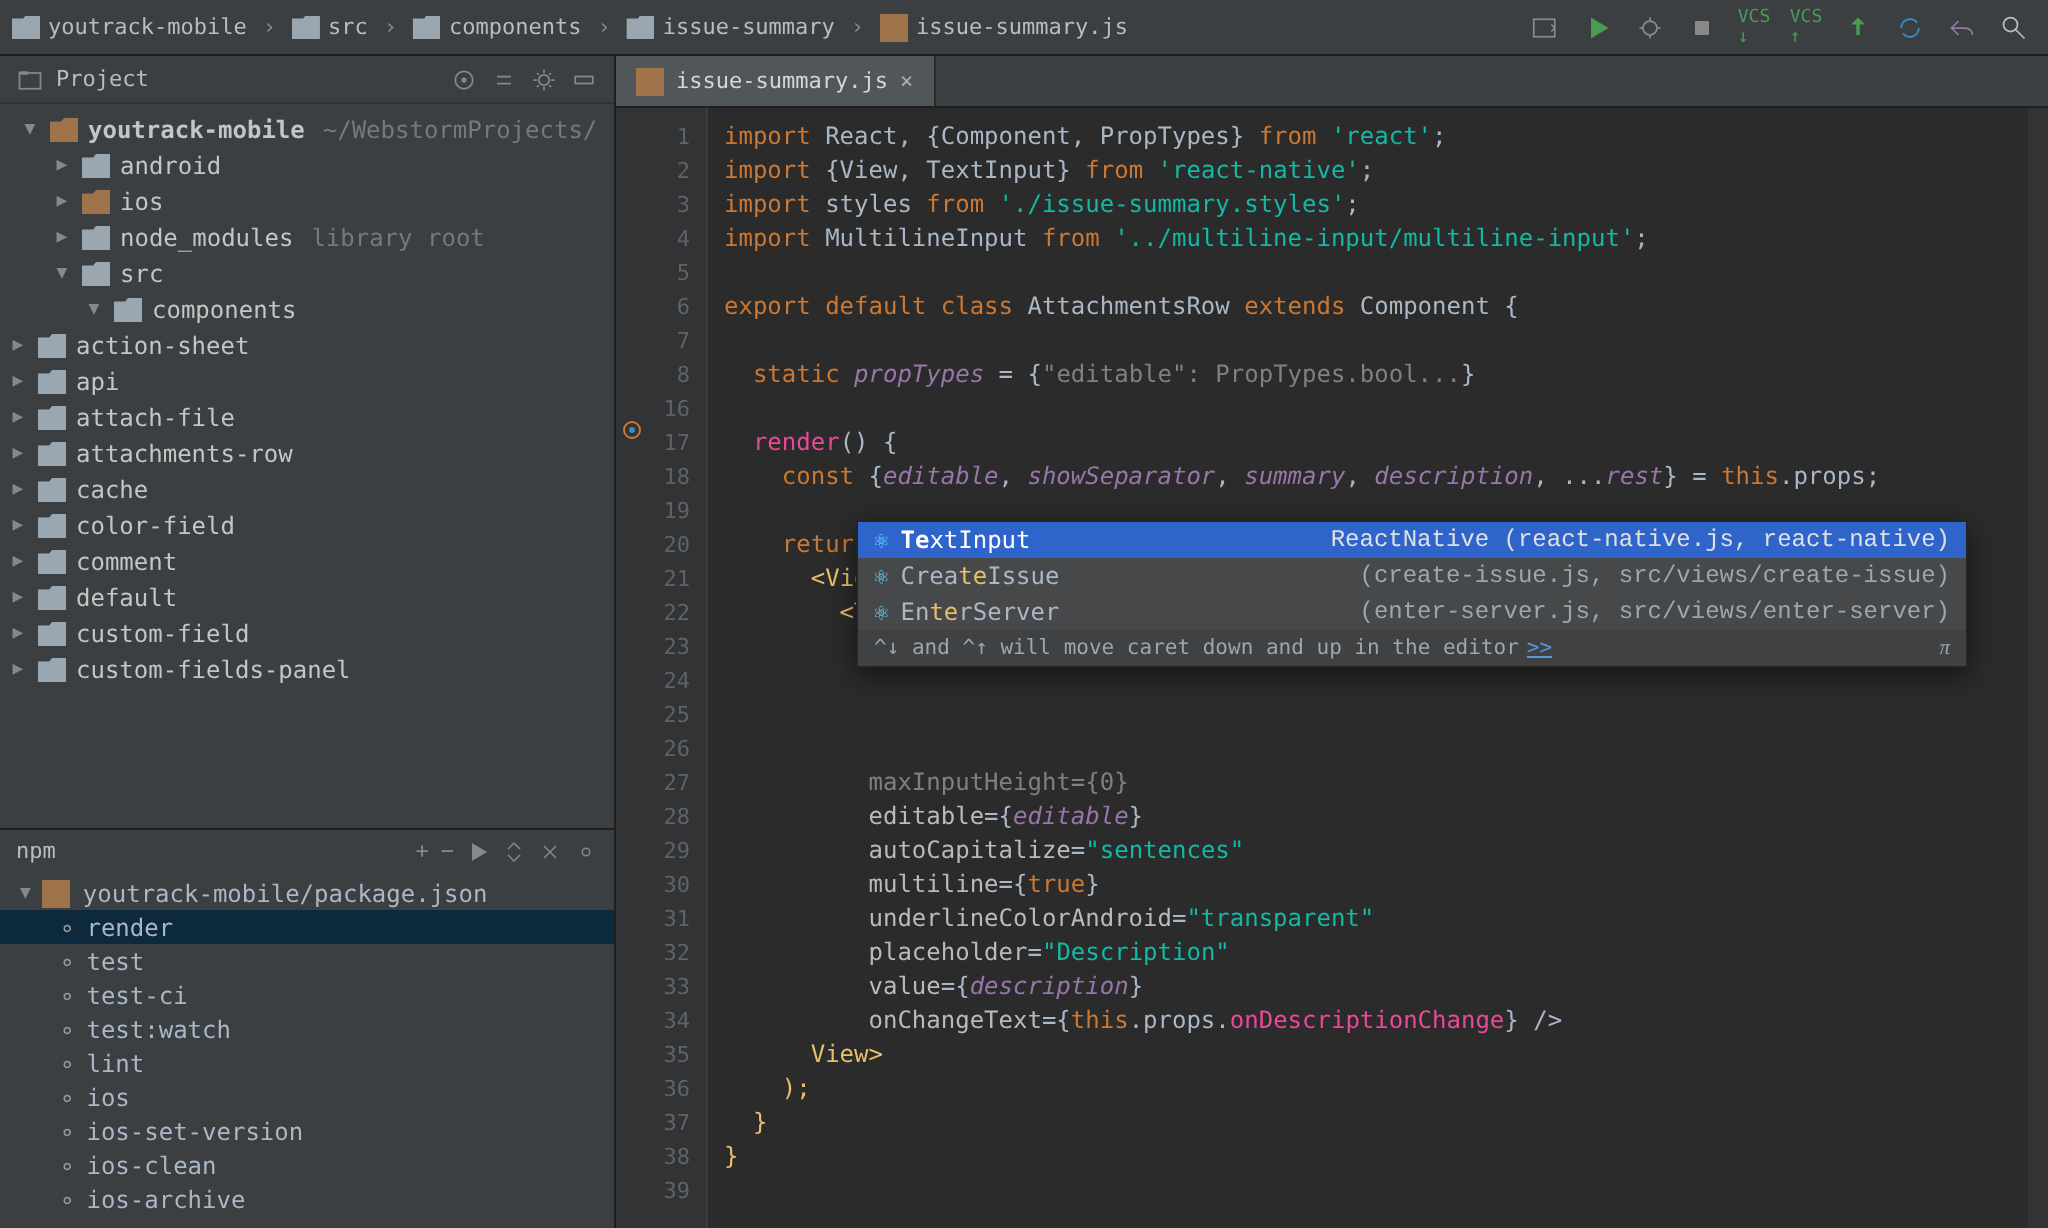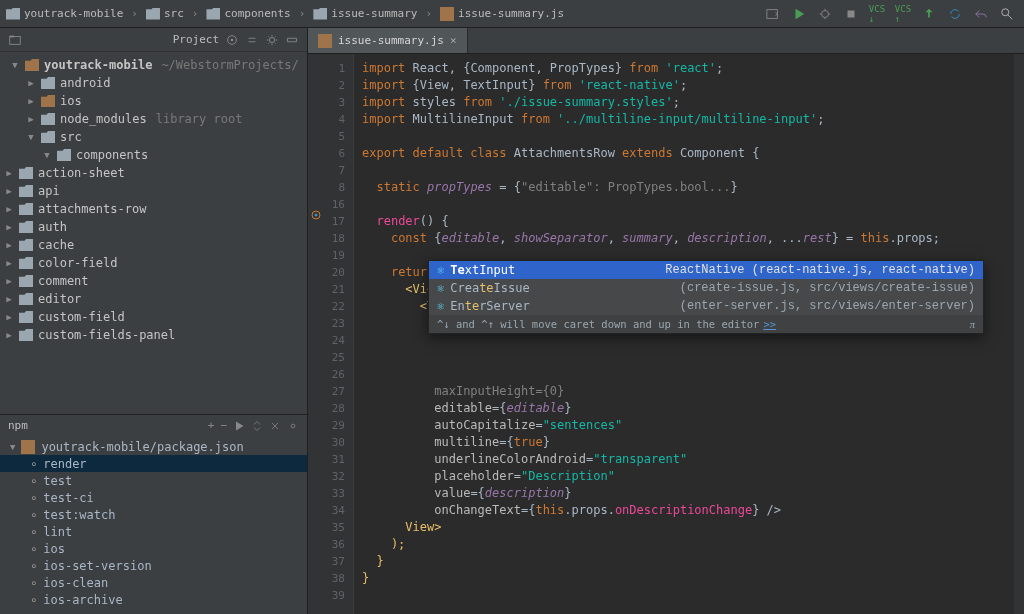--- a/index.html
+++ b/index.html
@@ -13,21 +13,21 @@
 .navbar .spacer { flex: 1; }
 .navbar .icon-btn { width: 22px; height: 20px; display: inline-flex; align-items: center; justify-content: center; color: #9aa7b0; cursor: default; }
 .navbar .icon-btn svg { width: 14px; height: 14px; }
 .folder-ic { width: 14px; height: 12px; background: #9aa7b0; display:inline-block; clip-path: polygon(0 15%, 40% 15%, 50% 0, 100% 0, 100% 100%, 0 100%); }
 .js-ic { width: 14px; height: 14px; background: #a0744a; display:inline-block; }
 
 
 .body { flex: 1; display: flex; min-height: 0; }
 
 
-.sidebar { width: 308px; display: flex; flex-direction: column; background: #3c3f41; border-right: 1px solid #1f1f1f; text-align: right; }
+.sidebar { width: 308px; display: flex; flex-direction: column; background: #3c3f41; border-right: 1px solid #1f1f1f; }
 .sidebar-hdr { height: 24px; display: flex; align-items: center; padding: 0 8px; gap: 6px; color: #bbb; border-bottom: 1px solid #323232; }
 .sidebar-hdr .ttl { flex: 1; font-size: 11px; }
 .sidebar-hdr .ic { width: 14px; height: 14px; color: #888; }
 .tree { flex: 1 1 auto; overflow: hidden; padding: 4px 0; font-size: 12px; }
 .tree-row { height: 18px; display: flex; align-items: center; gap: 5px; padding-left: 4px; white-space: nowrap; cursor: default; }
 .tree-row .arrow { width: 10px; display:inline-block; color: #888; font-size: 9px; text-align:center; }
 .tree-row .arrow.open::before { content: "▼"; }
 .tree-row .arrow.closed::before { content: "▶"; }
 .tree-row .name { color: #c5c5c5; }
 .tree-row .sub { color: #787878; margin-left: 4px; }
@@ -224,46 +224,46 @@
               <span class="name">action-sheet</span>
             </div>
             <div class="tree-row ind4">
               <span class="arrow closed"></span>
               <span class="fold "></span>
               <span class="name">api</span>
             </div>
             <div class="tree-row ind4">
               <span class="arrow closed"></span>
               <span class="fold "></span>
+              <span class="name">attach-file</span>
+            </div>
+            <div class="tree-row ind4">
+              <span class="arrow closed"></span>
+              <span class="fold "></span>
               <span class="name">attachments-row</span>
             </div>
             <div class="tree-row ind4">
               <span class="arrow closed"></span>
               <span class="fold "></span>
-              <span class="name">auth</span>
-            </div>
-            <div class="tree-row ind4">
-              <span class="arrow closed"></span>
-              <span class="fold "></span>
               <span class="name">cache</span>
             </div>
             <div class="tree-row ind4">
               <span class="arrow closed"></span>
               <span class="fold "></span>
               <span class="name">color-field</span>
             </div>
             <div class="tree-row ind4">
               <span class="arrow closed"></span>
               <span class="fold "></span>
               <span class="name">comment</span>
             </div>
             <div class="tree-row ind4">
               <span class="arrow closed"></span>
               <span class="fold "></span>
-              <span class="name">editor</span>
+              <span class="name">default</span>
             </div>
             <div class="tree-row ind4">
               <span class="arrow closed"></span>
               <span class="fold "></span>
               <span class="name">custom-field</span>
             </div>
             <div class="tree-row ind4">
               <span class="arrow closed"></span>
               <span class="fold "></span>
               <span class="name">custom-fields-panel</span>

